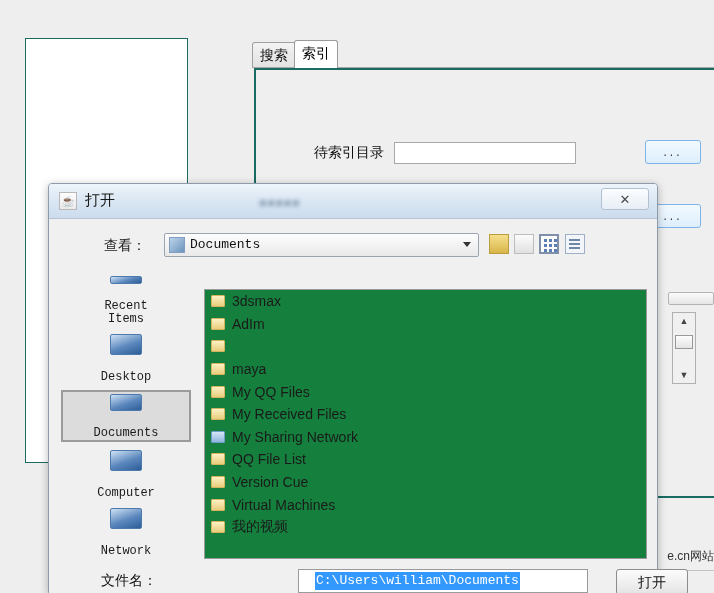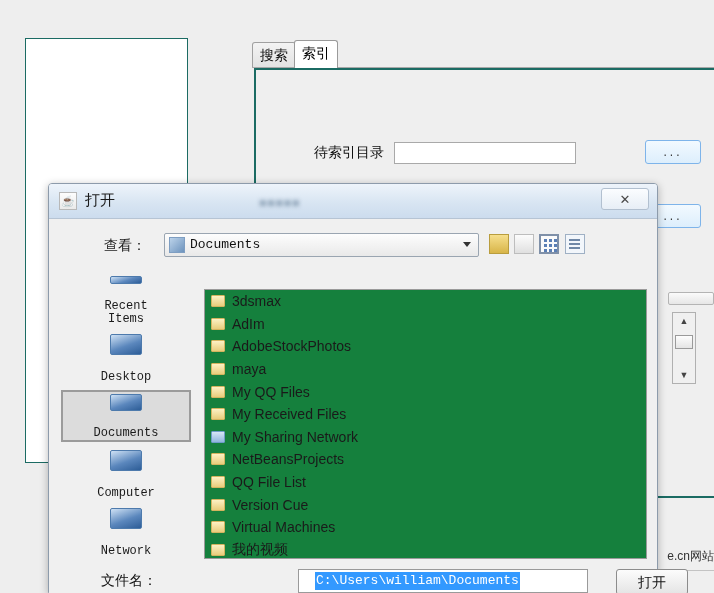--- a/index.html
+++ b/index.html
@@ -351,41 +351,36 @@
           <div class="file-row">
             <span class="file-icon"></span>
             <span>3dsmax</span>
           </div>
           <div class="file-row">
             <span class="file-icon"></span>
             <span>AdIm</span>
           </div>
           <div class="file-row">
             <span class="file-icon"></span>
-            <span>AdobeStockPhotos</span>
           </div>
           <div class="file-row">
             <span class="file-icon"></span>
             <span>maya</span>
           </div>
           <div class="file-row">
             <span class="file-icon"></span>
             <span>My QQ Files</span>
           </div>
           <div class="file-row">
             <span class="file-icon"></span>
             <span>My Received Files</span>
           </div>
           <div class="file-row">
             <span class="file-icon share"></span>
             <span>My Sharing Network</span>
-          </div>
-          <div class="file-row">
-            <span class="file-icon"></span>
-            <span>NetBeansProjects</span>
           </div>
           <div class="file-row">
             <span class="file-icon"></span>
             <span>QQ File List</span>
           </div>
           <div class="file-row">
             <span class="file-icon"></span>
             <span>Version Cue</span>
           </div>
           <div class="file-row">

